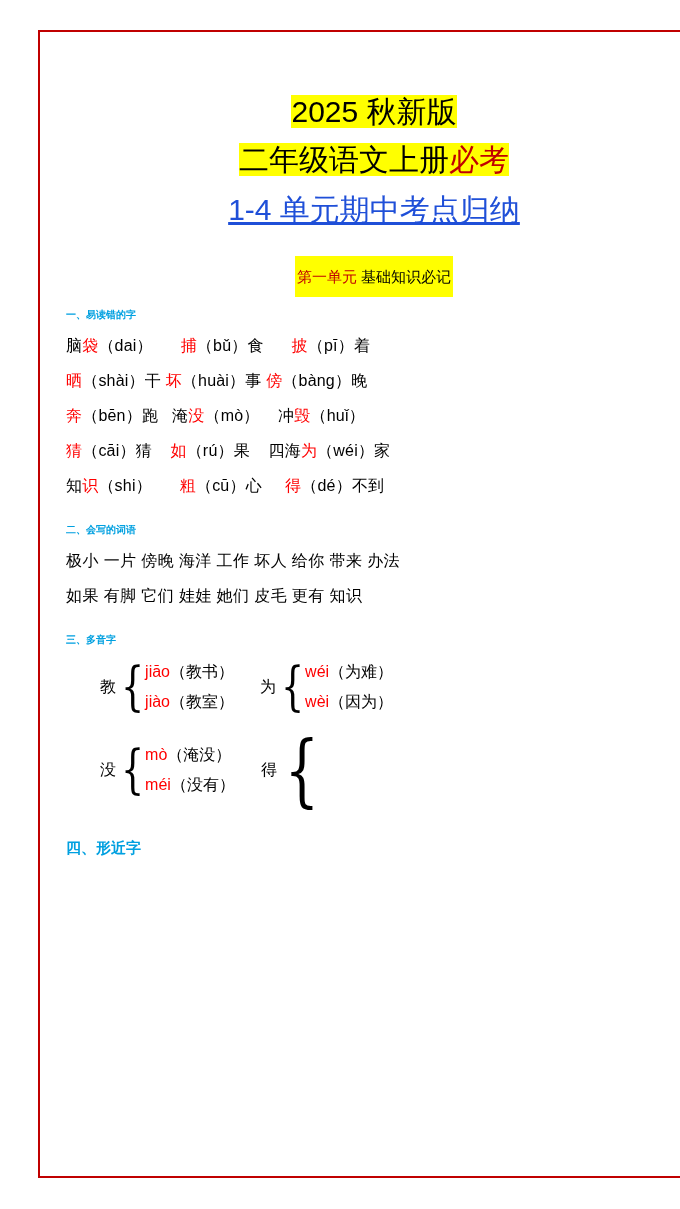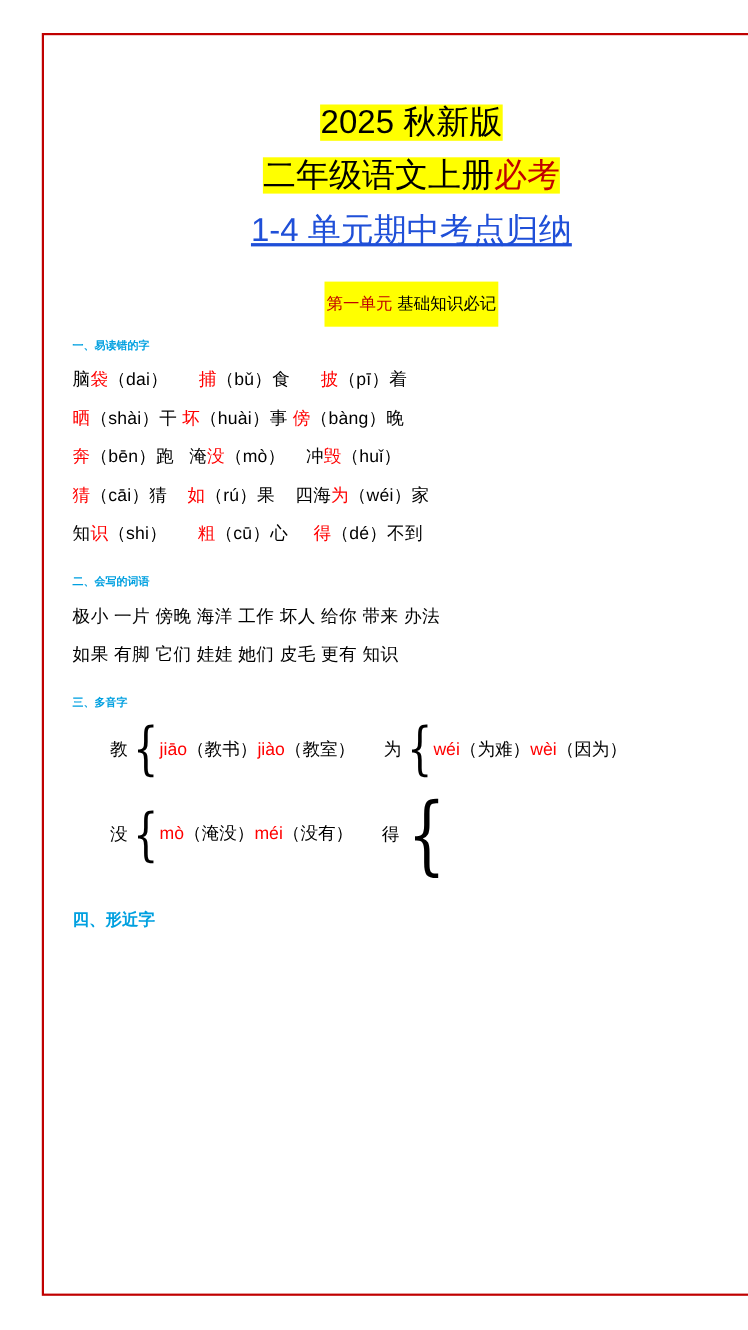--- a/index.html
+++ b/index.html
@@ -118,20 +118,21 @@
     color: #000;
     transform: scaleX(0.7);
     display: inline-block;
     margin: 0 -4px 0 -2px;
   }
   .brace.tall {
     font-size: 78px;
   }
   .poly-items {
     display: flex;
+    flex-direction: column;
     justify-content: center;
   }
   .poly-item {
     line-height: 30px;
     white-space: nowrap;
     font-size: 16px;
   }
   .poly-item .py { color: #ff0000; }
   .poly-item .mean { color: #000; }
 

